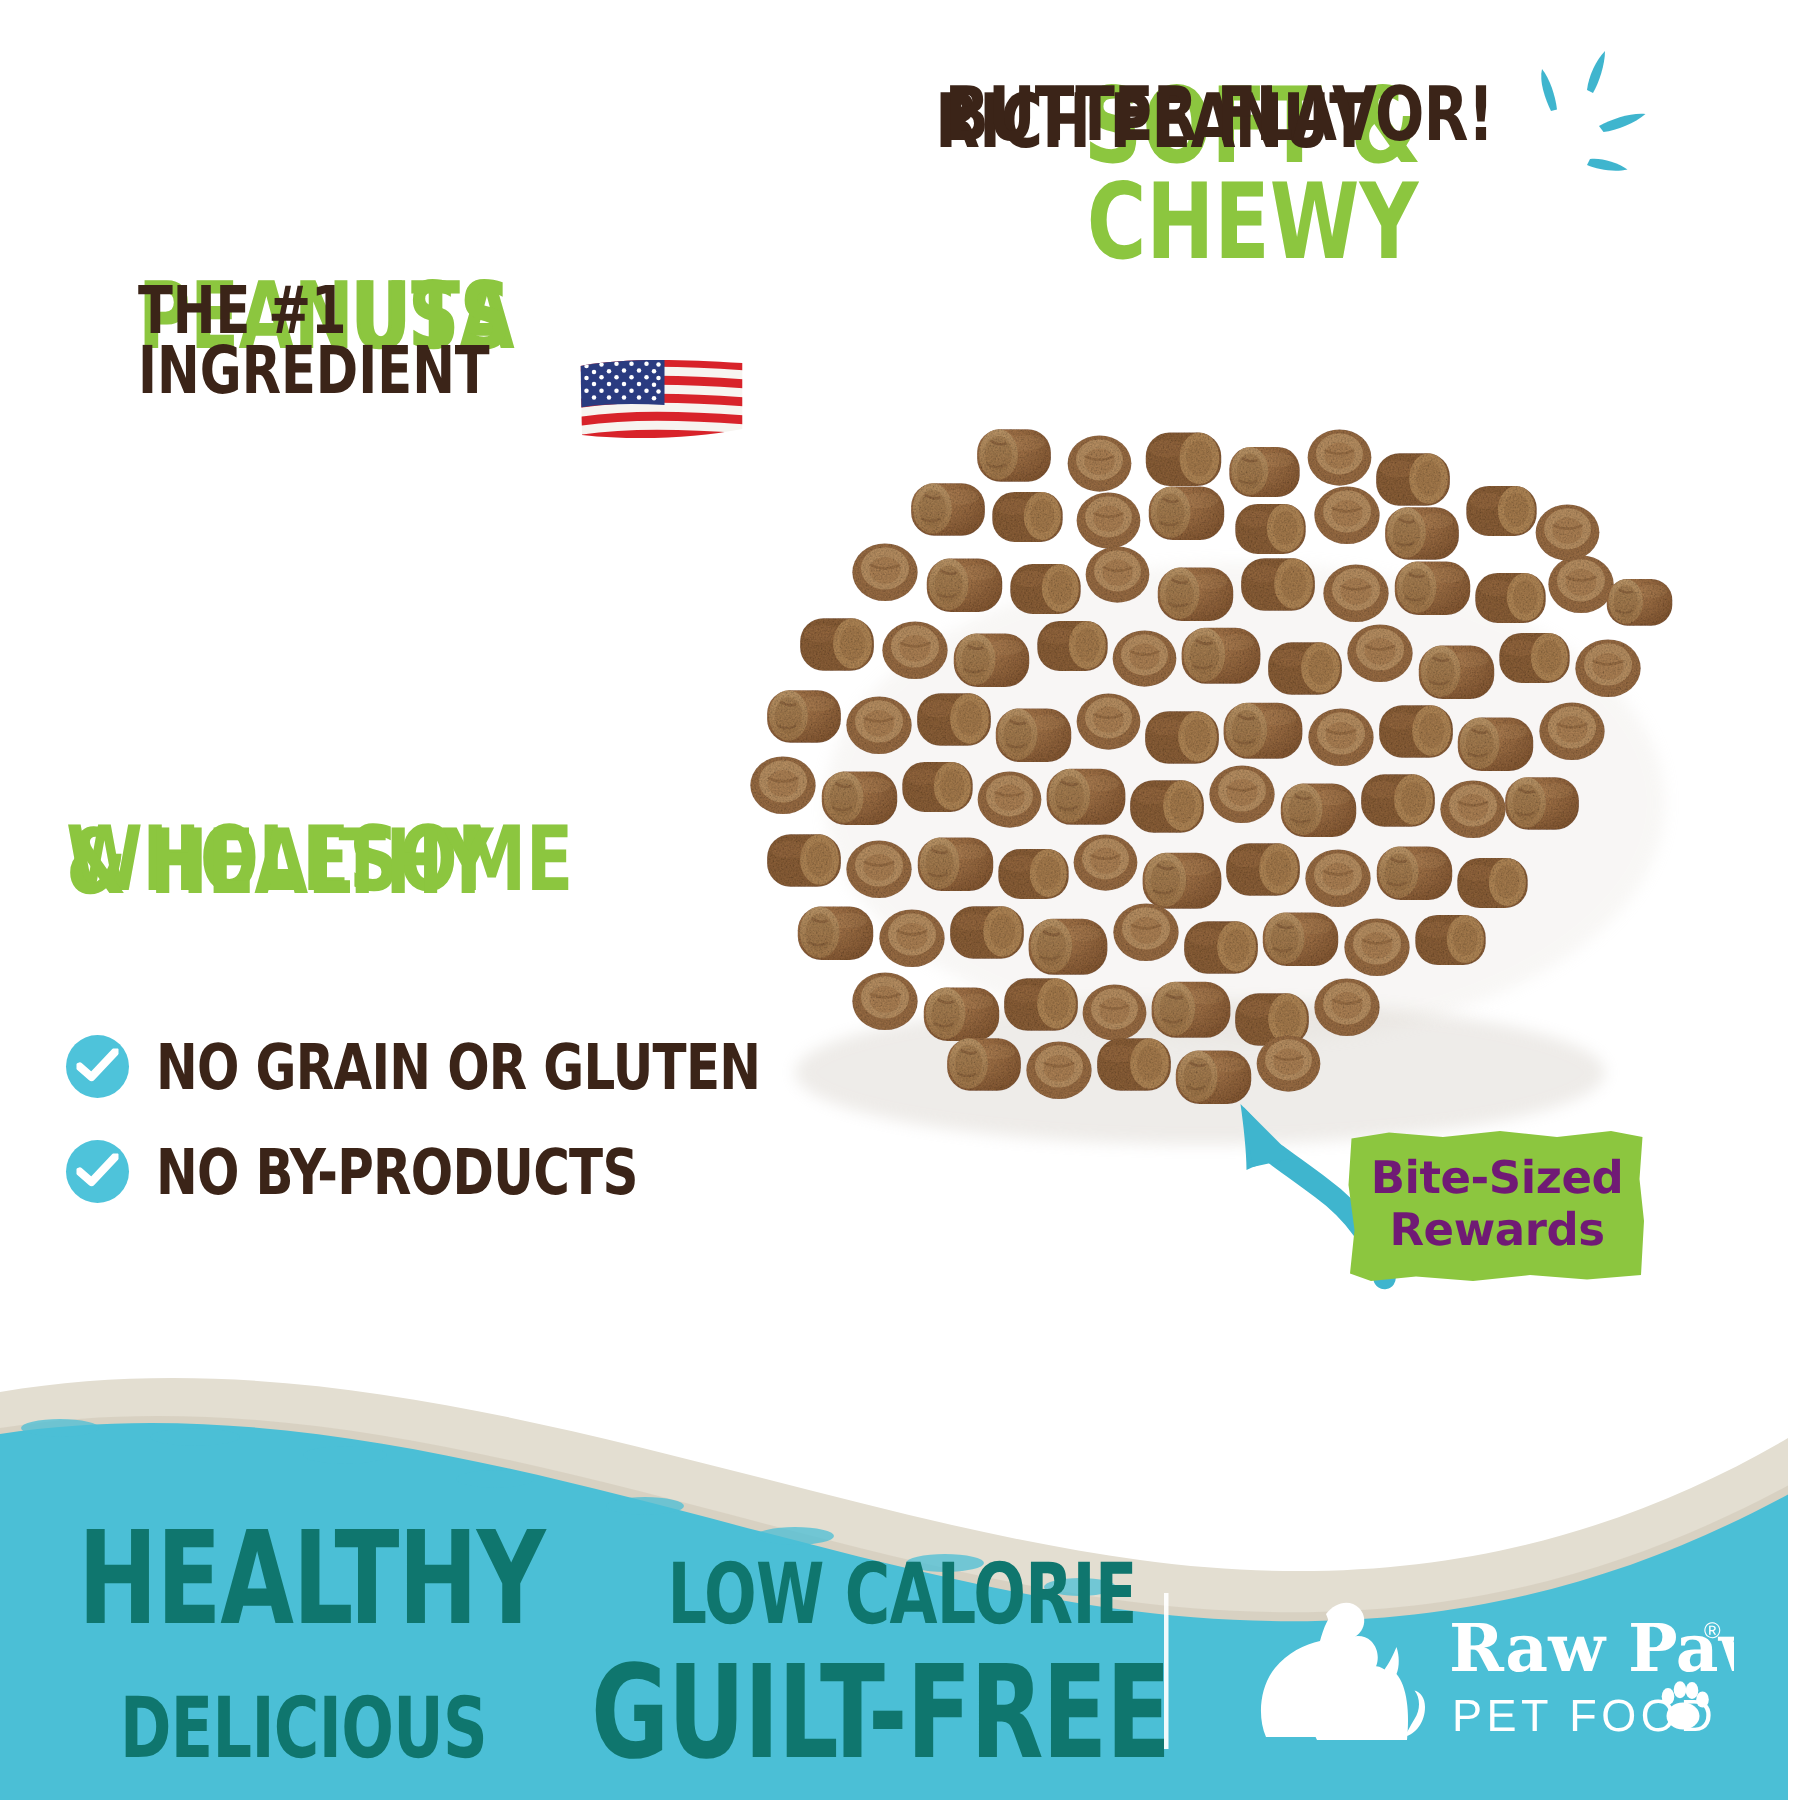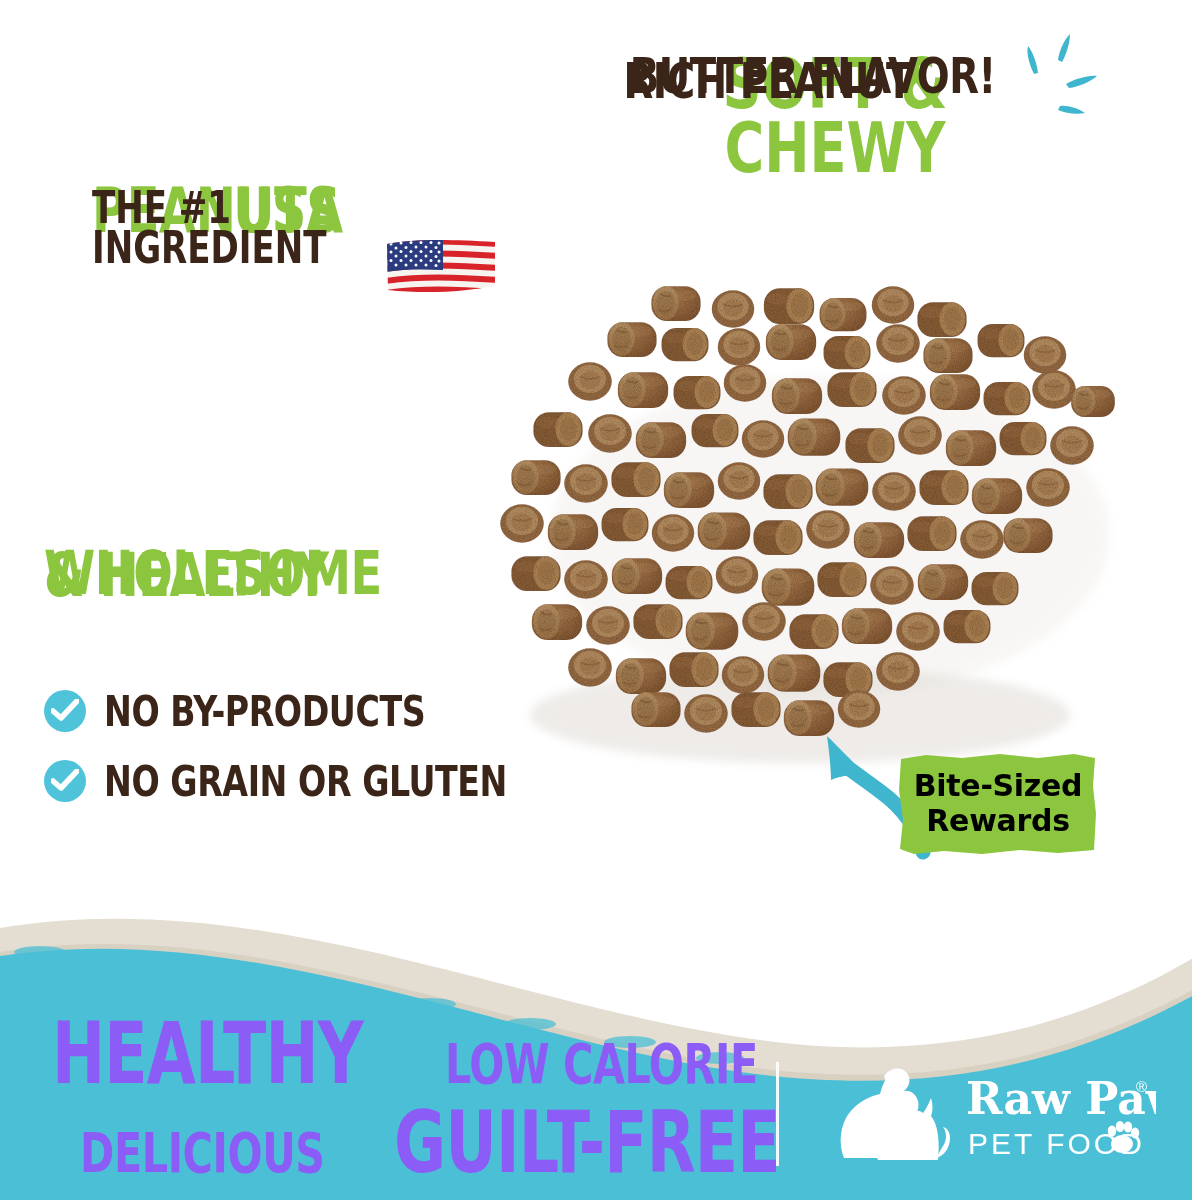--- a/index.html
+++ b/index.html
@@ -68,29 +68,29 @@
 
   
   #callout-arrow{position:absolute;left:815px;top:726px;width:120px;height:136px;}
   #callout-label{
     position:absolute;left:898px;top:752px;width:200px;height:104px;
   }
   #callout-label .bg{position:absolute;inset:0;}
   #callout-label .txt{
     position:absolute;inset:0;display:flex;flex-direction:column;
     align-items:center;justify-content:center;
-    color:#000000;font-weight:700;font-size:30px;line-height:1.16;
+    color:#701a75;font-weight:700;font-size:30px;line-height:1.16;
     font-family:"DejaVu Sans","Liberation Sans",sans-serif;
     letter-spacing:-0.3px;text-align:center;
   }
 
   
   #waves{position:absolute;left:0;top:890px;width:1200px;height:310px;}
 
-  #banner-text{position:absolute;left:52px;top:1012px;width:720px;color:#8b5cf6;}
+  #banner-text{position:absolute;left:52px;top:1012px;width:720px;color:#0f766e;}
   .bline{display:flex;align-items:baseline;white-space:nowrap;}
   .big{
     font-size:86px;font-weight:700;line-height:0.96;
     font-family:"Liberation Sans Narrow","DejaVu Sans Condensed","Liberation Sans",sans-serif;
     transform:scaleX(0.82);transform-origin:left bottom;letter-spacing:-1px;
   }
   .small{
     font-size:56px;font-weight:700;line-height:0.96;
     font-family:"Liberation Sans Narrow","DejaVu Sans Condensed","Liberation Sans",sans-serif;
     transform:scaleX(0.82);transform-origin:left bottom;letter-spacing:-0.5px;
@@ -190,29 +190,29 @@
     <div id="healthy2" class="hl cond">&amp; HEALTHY</div>
   </div>
 
   <div id="checklist" class="nosel">
     <div class="check-row">
       <span class="check-badge">
         <svg width="28" height="24" viewBox="0 0 28 24">
             <path d="M2 12 L10 19 L26 2" stroke="#ffffff" stroke-width="5.5" fill="none" stroke-linecap="round" stroke-linejoin="round"></path>
           </svg>
       </span>
-      <span class="check-label">NO BY-PRODUCTS</span>
+      <span class="check-label">NO GRAIN OR GLUTEN</span>
     </div>
     <div class="check-row">
       <span class="check-badge">
         <svg width="28" height="24" viewBox="0 0 28 24">
             <path d="M2 12 L10 19 L26 2" stroke="#ffffff" stroke-width="5.5" fill="none" stroke-linecap="round" stroke-linejoin="round"></path>
           </svg>
       </span>
-      <span class="check-label">NO GRAIN OR GLUTEN</span>
+      <span class="check-label">NO BY-PRODUCTS</span>
     </div>
   </div>
 
   <svg id="pile" viewBox="0 0 650 500">
     <defs>
       <radialGradient id="tg1" cx="35%" cy="30%" r="75%">
         <stop offset="0%" stop-color="#B68455"></stop>
           <stop offset="100%" stop-color="#8A5C35"></stop>
       </radialGradient>
       <linearGradient id="tface" x1="0" y1="0" x2="0" y2="1">

